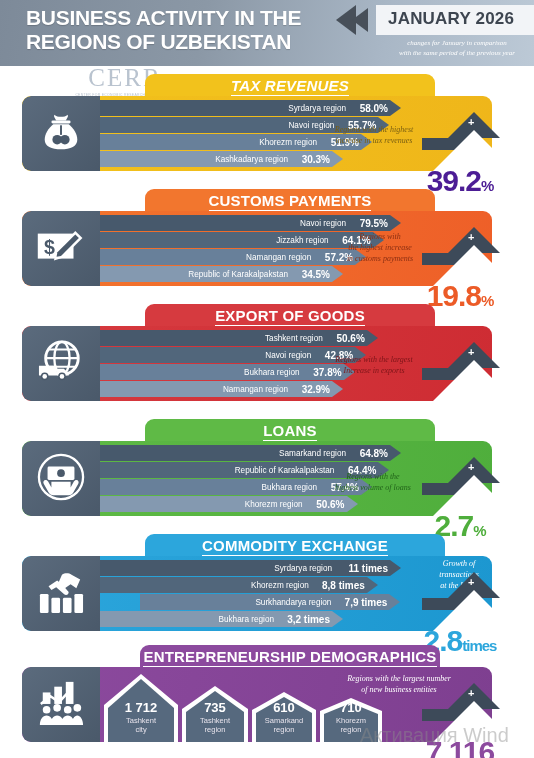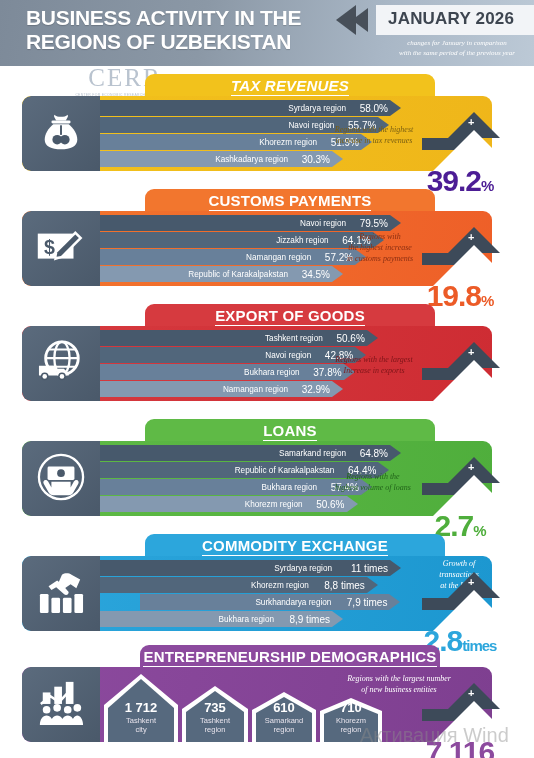--- a/index.html
+++ b/index.html
@@ -81,21 +81,21 @@
     position:absolute;left:0;top:0;height:16px;
   }
   .row .tip{
     position:absolute;top:0;width:0;height:0;
     border-top:8px solid transparent;border-bottom:8px solid transparent;
   }
   .row .label{
     position:absolute;color:#ffffff;font-size:8.2px;white-space:nowrap;
   }
   .row .value{
-    position:absolute;color:#ffffff;font-size:10px;font-weight:normal;white-space:nowrap;
+    position:absolute;color:#ffffff;font-size:10px;font-weight:bold;white-space:nowrap;
   }
   .note{
     position:absolute;font-style:italic;font-size:8px;line-height:11px;
     font-family:"Liberation Serif",serif;text-align:center;
   }
   
   .mtn-wrap{position:absolute;right:0;bottom:0;width:130px;height:92px;overflow:hidden;}
   .mtn-dark{
     position:absolute;left:46px;top:10px;width:0;height:0;
     border-left:26px solid transparent;border-right:26px solid transparent;
@@ -415,21 +415,21 @@
           <div class="row" style="top:36px;width:261.4px;margin-left:40px;">
         <span class="bar" style="width:249.4px;background:#68809a;"></span>
         <span class="tip" style="left:249.4px;border-left:11px solid #68809a;"></span>
         <span class="label" style="right:70px;">Surkhandarya region</span>
         <span class="value" style="left:197.4px;width:50px;text-align:right;">7,9 times</span>
       </div>
           <div class="row" style="top:53px;width:244px;">
         <span class="bar" style="width:232px;background:#8499b0;"></span>
         <span class="tip" style="left:232px;border-left:11px solid #8499b0;"></span>
         <span class="label" style="right:70px;">Bukhara region</span>
-        <span class="value" style="left:180px;width:50px;text-align:right;">8,9 times</span>
+        <span class="value" style="left:180px;width:50px;text-align:right;">3,2 times</span>
       </div>
         </div>
         <div class="note" style="right:6px;top:2px;width:54px;color:#ffffff;">
           <div>Growth of</div>
           <div>transactions</div>
           <div>at the UzEx</div>
         </div>
       </div>
       <div class="mtn-wrap" style="top:28px;right:2px;">
       <span class="mtn-dark"></span>

